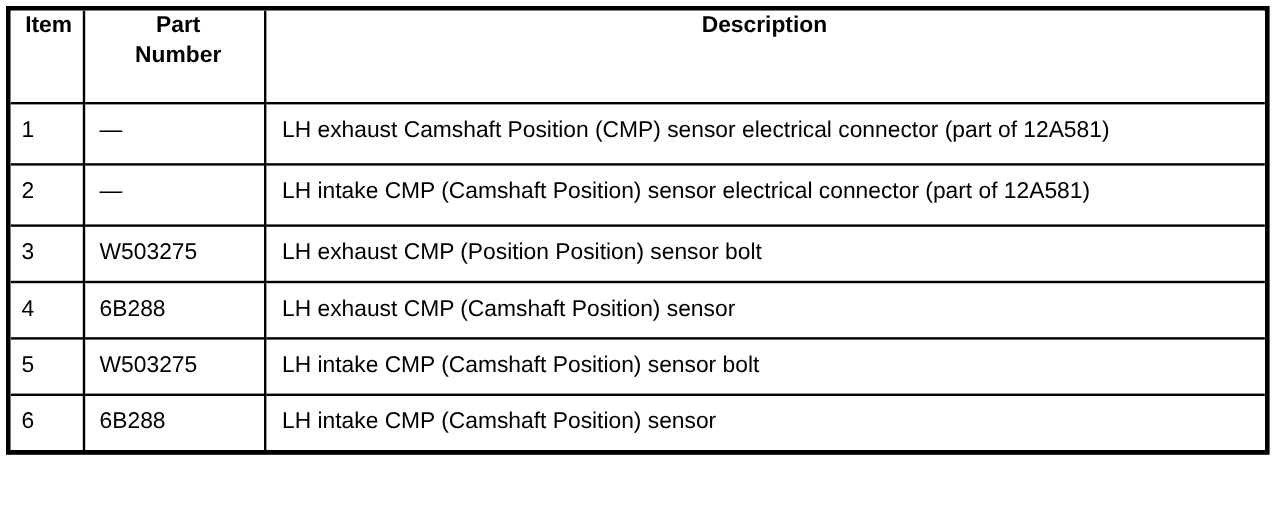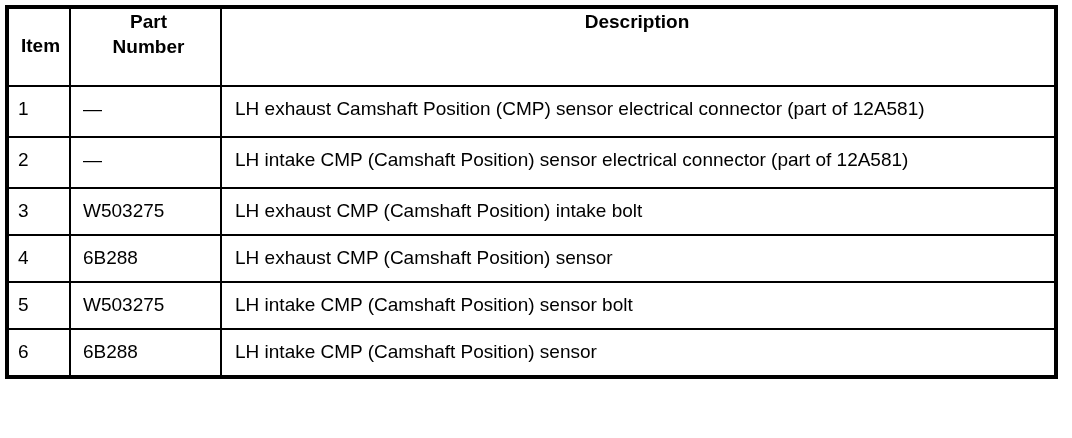--- a/index.html
+++ b/index.html
@@ -69,21 +69,21 @@
     font-weight: bold;
     font-size: 19px;
     line-height: 25px;
     vertical-align: bottom;
     height: 77px;
     box-sizing: border-box;
   }
   thead th .cell {
     padding: 0 0 8px 0;
   }
-  thead th.h-item .cell  { padding-left: 9px; padding-right: 6px; margin-top: 24px; }
+  thead th.h-item .cell  { padding-left: 9px; padding-right: 6px; }
   thead th.h-part .cell  { padding-left: 12px; padding-right: 6px; }
   thead th.h-desc .cell  { padding-left: 13px; padding-right: 15px; }
 
   
   tbody td {
     font-weight: normal;
     font-size: 19px;
     line-height: 30px;
   }
   tbody td .cell {
@@ -157,21 +157,21 @@
         </tr>
 
         <tr>
           <td class="c-item">
             <div class="cell"><span>3</span></div>
           </td>
           <td class="c-part">
             <div class="cell"><span>W503275</span></div>
           </td>
           <td class="c-desc">
-            <div class="cell"><span>LH exhaust CMP (Camshaft Position) intake bolt</span></div>
+            <div class="cell"><span>LH exhaust CMP (Position Position) sensor bolt</span></div>
           </td>
         </tr>
 
         <tr>
           <td class="c-item">
             <div class="cell"><span>4</span></div>
           </td>
           <td class="c-part">
             <div class="cell"><span>6B288</span></div>
           </td>

